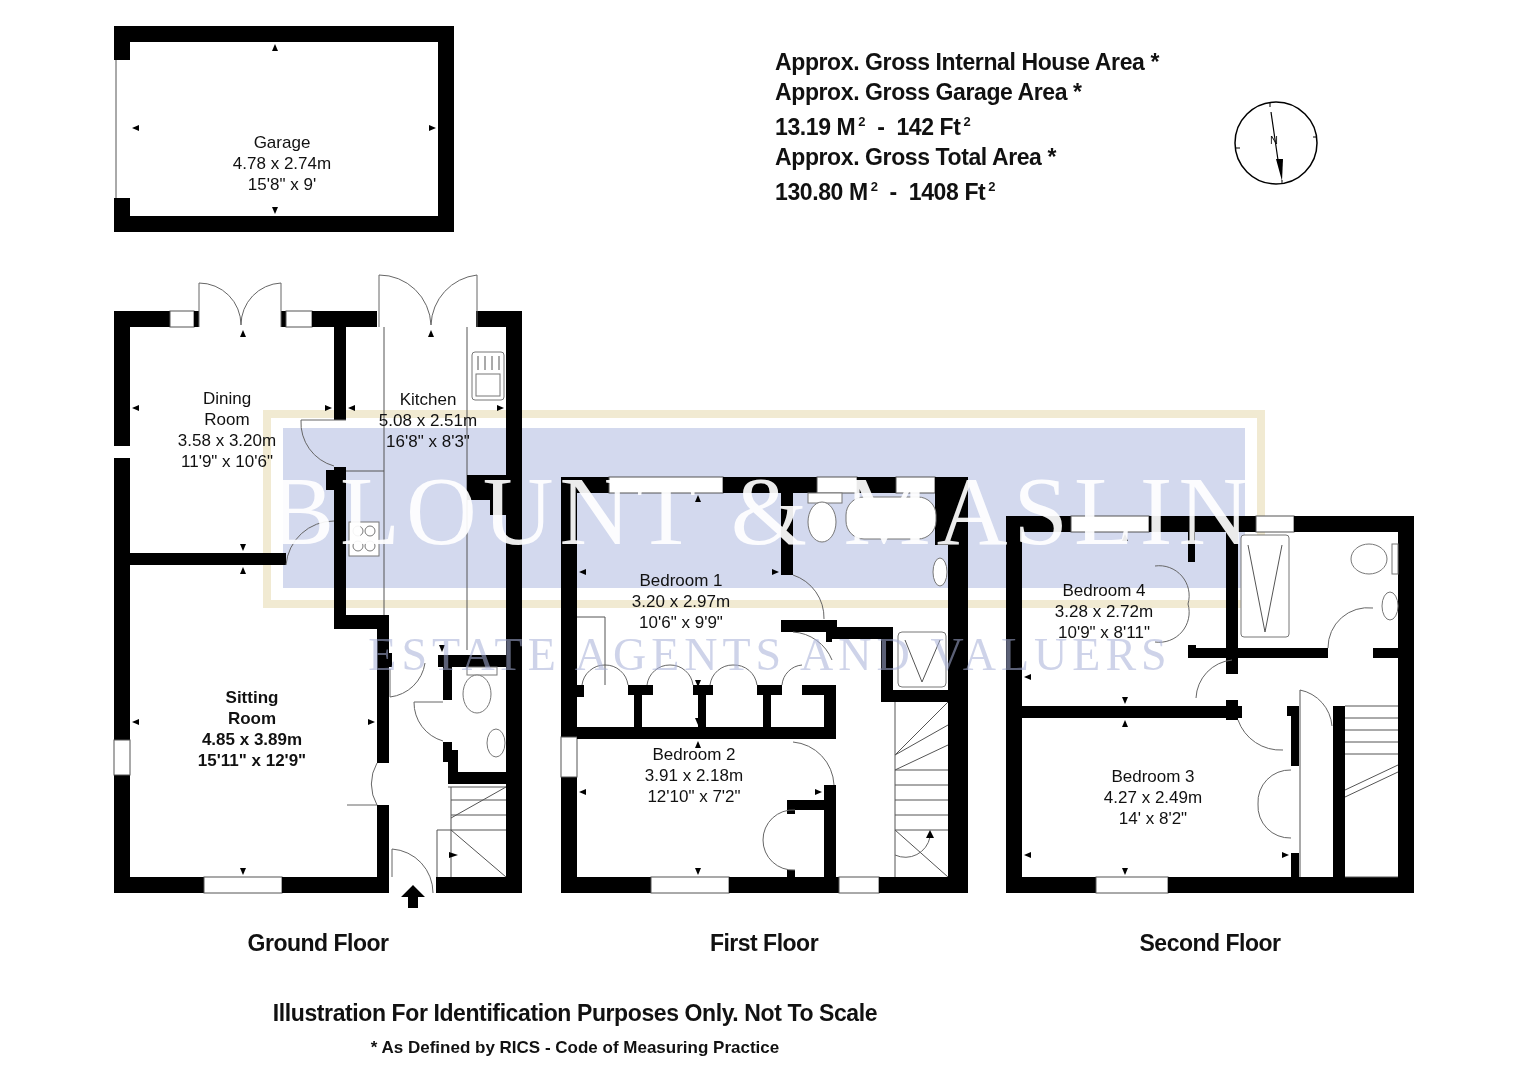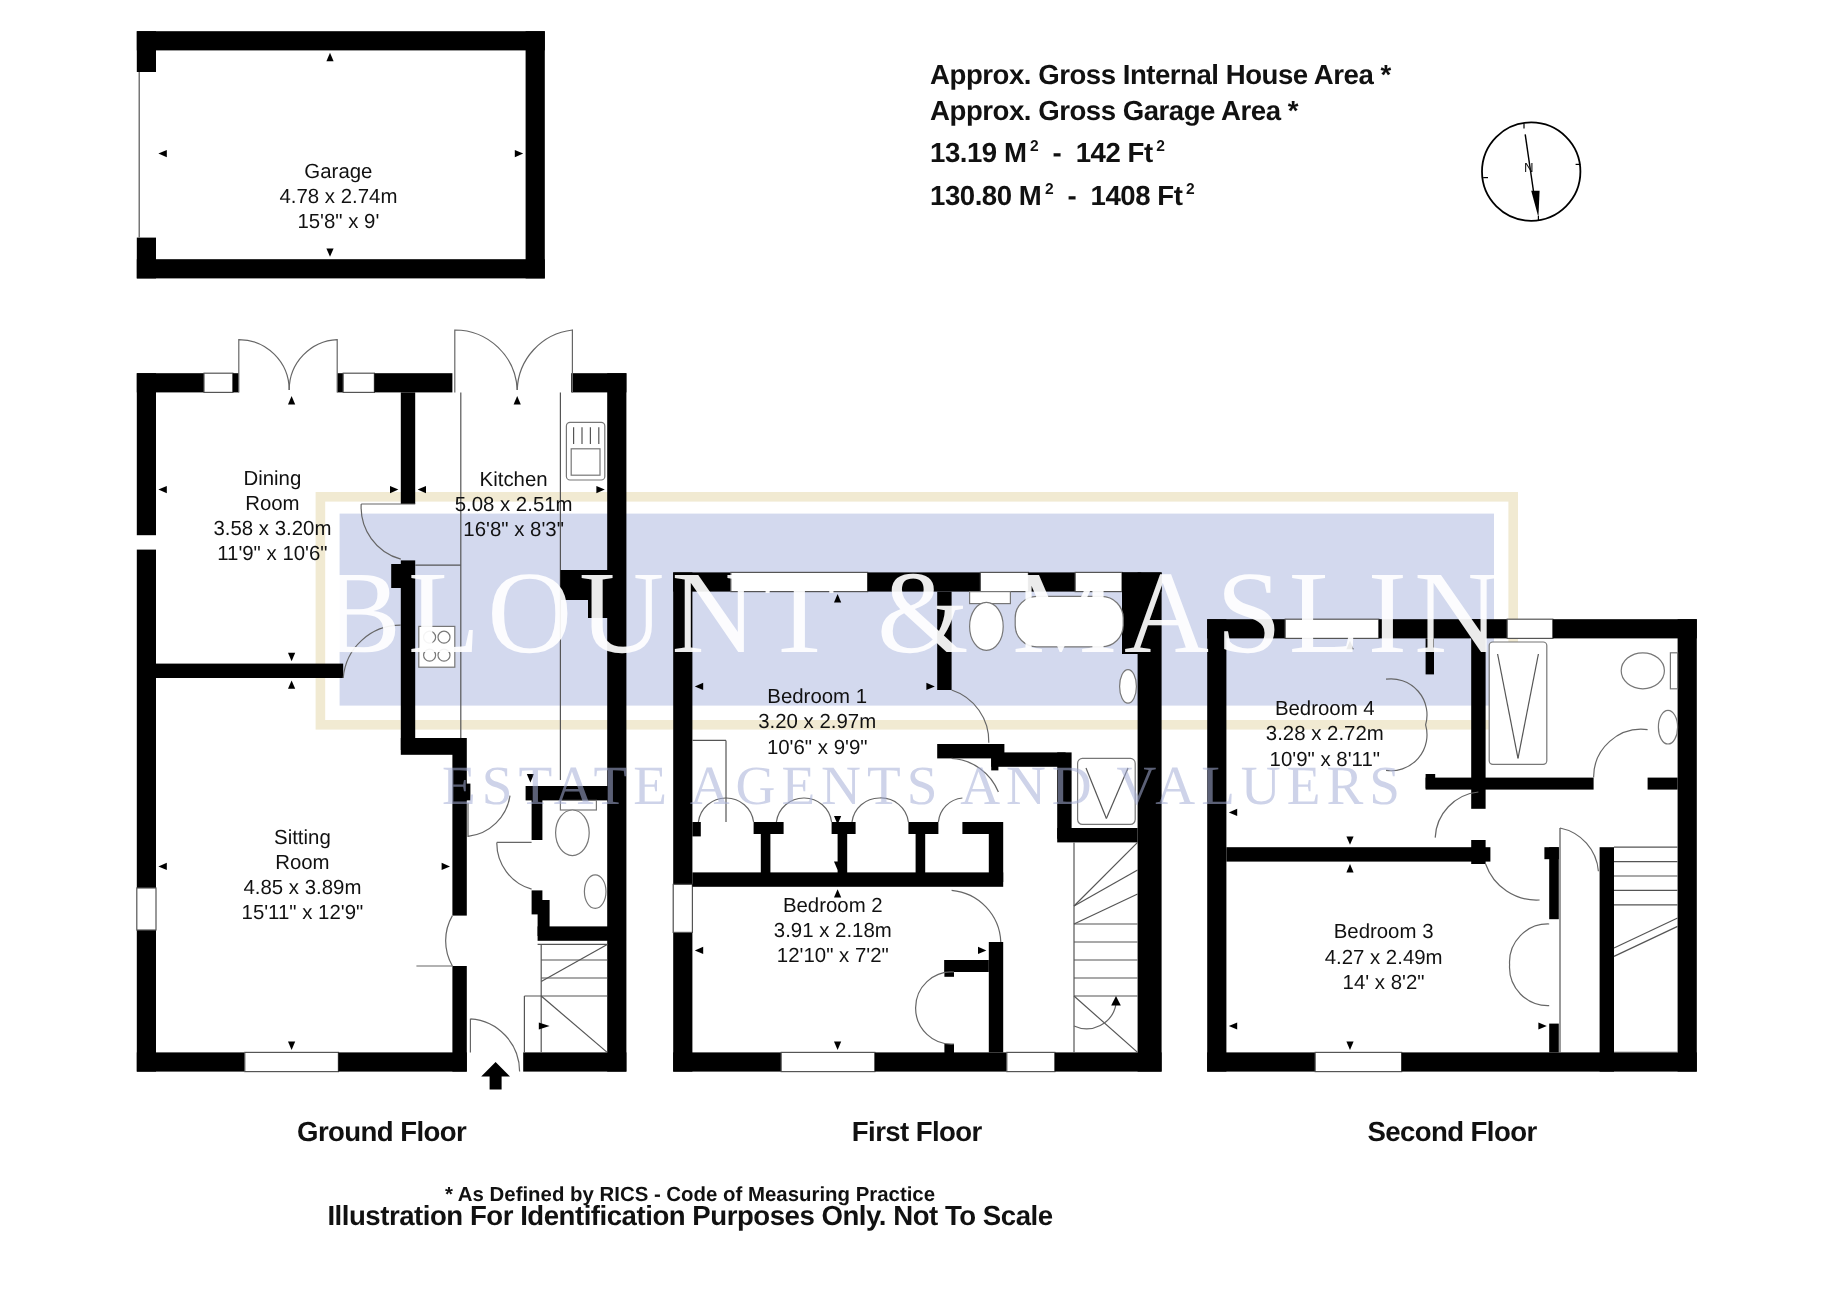--- a/index.html
+++ b/index.html
@@ -16,21 +16,21 @@
            color:#111; transform:translateX(-50%); white-space:nowrap; }
   .label span { display:block; }
   .floor-label { position:absolute; font-size:23px; font-weight:bold; transform:translateX(-50%);
                  letter-spacing:-0.5px; white-space:nowrap; }
   .area-block { position:absolute; left:967px; top:48px; transform:translateX(-50%);
                 text-align:left; font-size:23px; font-weight:bold; line-height:29.5px;
                 letter-spacing:-0.4px; white-space:nowrap; }
   .area-block sup { font-size:13px; vertical-align:9px; margin-left:3px; }
   .disclaimer { position:absolute; left:575px; top:1000px; transform:translateX(-50%);
                 font-size:23px; font-weight:bold; letter-spacing:-0.4px; white-space:nowrap; }
-  .rics { position:absolute; left:575px; top:986px; transform:translateX(-50%);
+  .rics { position:absolute; left:575px; top:1038px; transform:translateX(-50%);
           font-size:17px; font-weight:bold; white-space:nowrap; }
   .wm-name { position:absolute; left:762px; top:455px; transform:translateX(-50%);
              font-family:"Liberation Serif", "DejaVu Serif", serif; font-size:98px;
              letter-spacing:6px; color:rgba(255,255,255,0.92); white-space:nowrap; }
   .wm-sub { position:absolute; left:770px; top:628px; transform:translateX(-50%);
             font-family:"Liberation Serif", "DejaVu Serif", serif; font-size:46px;
             letter-spacing:5px; color:rgba(165,175,215,0.55); white-space:nowrap; }
   .compass-n { position:absolute; left:1270px; top:134px; font-size:11px; color:#111; }
 </style>
 </head>
@@ -320,20 +320,21 @@
 <div class="compass-n">N</div>
 
 <div class="area-block">
   <div>Approx. Gross Internal House Area *</div>
   <div>Approx. Gross Garage Area *</div>
   <div>
     <span>13.19 M</span><sup>2</sup>
     &nbsp;<span>-</span>&nbsp;
     <span>142 Ft</span><sup>2</sup>
   </div>
+  <div>Approx. Gross Total Area *</div>
   <div>
     <span>130.80 M</span><sup>2</sup>
     &nbsp;<span>-</span>&nbsp;
     <span>1408 Ft</span><sup>2</sup>
   </div>
 </div>
 
 <div class="label" style="left:282px; top:100px;margin-top:32px;">
   <span>Garage</span>
   <span>4.78 x 2.74m</span>
@@ -346,21 +347,21 @@
   <span>3.58 x 3.20m</span>
   <span>11'9" x 10'6"</span>
 </div>
 
 <div class="label" style="left:428px; top:389px;">
   <span>Kitchen</span>
   <span>5.08 x 2.51m</span>
   <span>16'8" x 8'3"</span>
 </div>
 
-<div class="label" style="left:252px; top:687px;">
+<div class="label" style="left:252px; top:687px;font-weight:bold;">
   <span>Sitting</span>
   <span>Room</span>
   <span>4.85 x 3.89m</span>
   <span>15'11" x 12'9"</span>
 </div>
 
 <div class="label" style="left:681px; top:570px;">
   <span>Bedroom 1</span>
   <span>3.20 x 2.97m</span>
   <span>10'6" x 9'9"</span>

